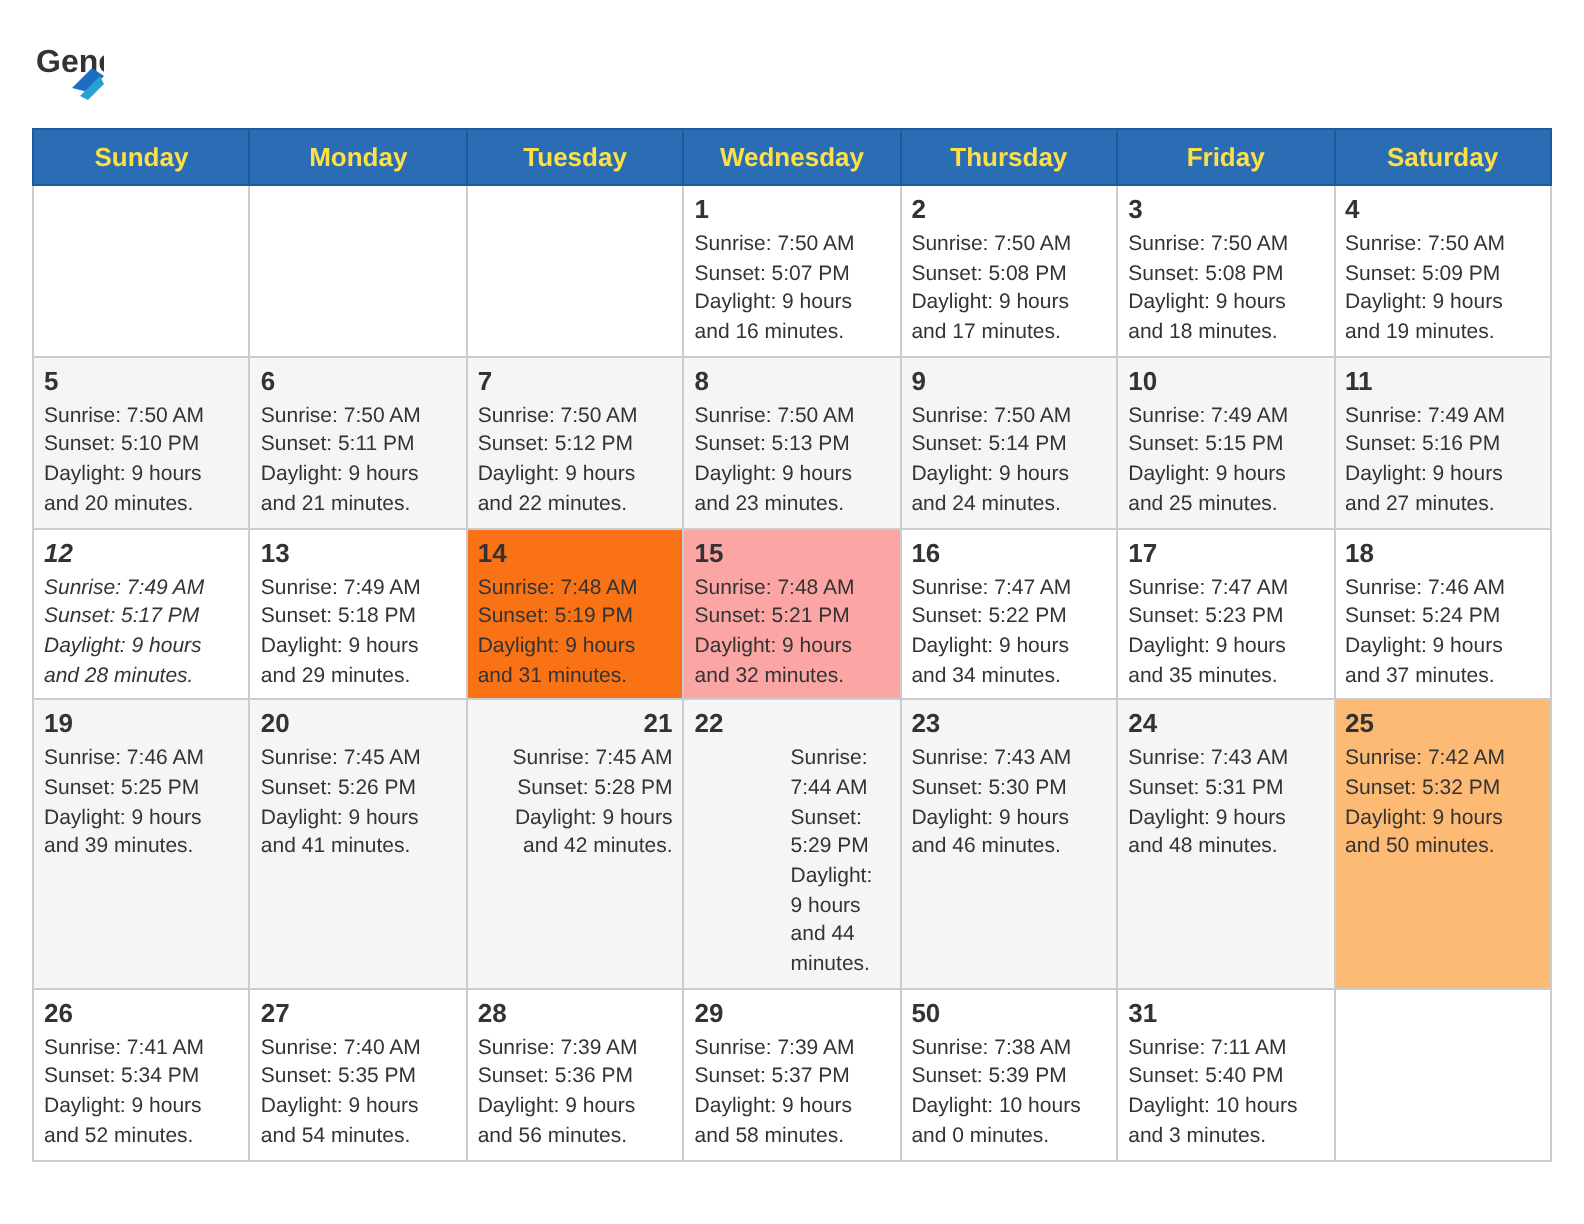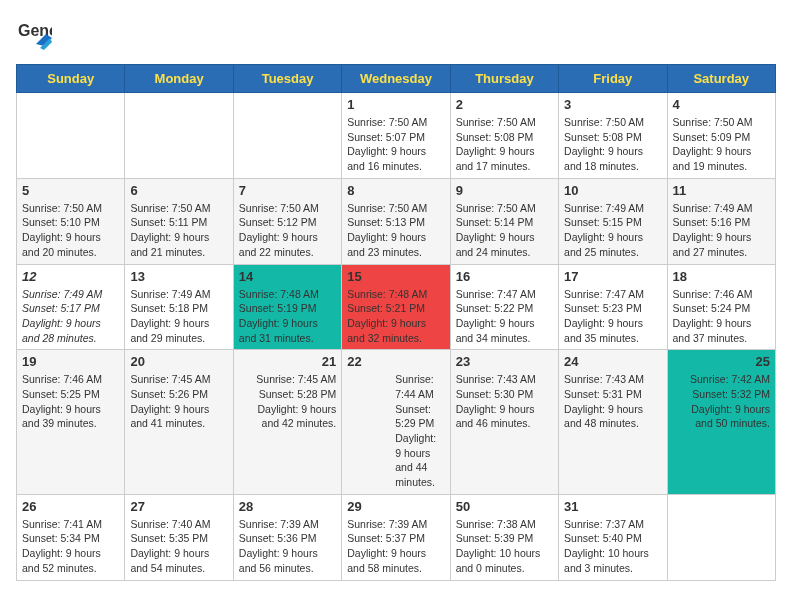--- a/index.html
+++ b/index.html
@@ -194,27 +194,27 @@
           <div class="day-info" style="white-space: pre-line;">Sunrise: 7:49 AM
 Sunset: 5:17 PM
 Daylight: 9 hours and 28 minutes.</div>
         </td>
         <td style="background: rgb(255, 255, 255);">
           <span class="day-num">13</span>
           <div class="day-info" style="white-space: pre-line;">Sunrise: 7:49 AM
 Sunset: 5:18 PM
 Daylight: 9 hours and 29 minutes.</div>
         </td>
-        <td style="background: #14b8a6;">
+        <td style="background: #f97316;">
           <span class="day-num">14</span>
           <div class="day-info" style="white-space: pre-line;">Sunrise: 7:48 AM
 Sunset: 5:19 PM
 Daylight: 9 hours and 31 minutes.</div>
         </td>
-        <td style="background: #ef4444;">
+        <td style="background: #fca5a5;">
           <span class="day-num">15</span>
           <div class="day-info" style="white-space: pre-line;">Sunrise: 7:48 AM
 Sunset: 5:21 PM
 Daylight: 9 hours and 32 minutes.</div>
         </td>
         <td style="background: rgb(255, 255, 255);">
           <span class="day-num">16</span>
           <div class="day-info" style="white-space: pre-line;">Sunrise: 7:47 AM
 Sunset: 5:22 PM
 Daylight: 9 hours and 34 minutes.</div>
@@ -262,21 +262,21 @@
           <div class="day-info" style="white-space: pre-line;">Sunrise: 7:43 AM
 Sunset: 5:30 PM
 Daylight: 9 hours and 46 minutes.</div>
         </td>
         <td style="background: rgb(245, 245, 245);">
           <span class="day-num">24</span>
           <div class="day-info" style="white-space: pre-line;">Sunrise: 7:43 AM
 Sunset: 5:31 PM
 Daylight: 9 hours and 48 minutes.</div>
         </td>
-        <td style="background: #14b8a6; text-align: right;">
+        <td style="background: #fdba74;">
           <span class="day-num">25</span>
           <div class="day-info" style="white-space: pre-line;">Sunrise: 7:42 AM
 Sunset: 5:32 PM
 Daylight: 9 hours and 50 minutes.</div>
         </td>
       </tr>
       <tr>
         <td style="background: rgb(255, 255, 255); margin-left: 36px;">
           <span class="day-num">26</span>
           <div class="day-info" style="white-space: pre-line;">Sunrise: 7:41 AM
@@ -302,20 +302,20 @@
 Daylight: 9 hours and 58 minutes.</div>
         </td>
         <td style="background: rgb(255, 255, 255);">
           <span class="day-num">50</span>
           <div class="day-info" style="white-space: pre-line;">Sunrise: 7:38 AM
 Sunset: 5:39 PM
 Daylight: 10 hours and 0 minutes.</div>
         </td>
         <td style="background: rgb(255, 255, 255); margin-top: 40px;">
           <span class="day-num">31</span>
-          <div class="day-info" style="white-space: pre-line;">Sunrise: 7:37 AM
+          <div class="day-info" style="white-space: pre-line;">Sunrise: 7:11 AM
 Sunset: 5:40 PM
 Daylight: 10 hours and 3 minutes.</div>
         </td>
         <td class="empty-cell"></td>
       </tr>
     </tbody>
 </table>
 
 </body></html>

